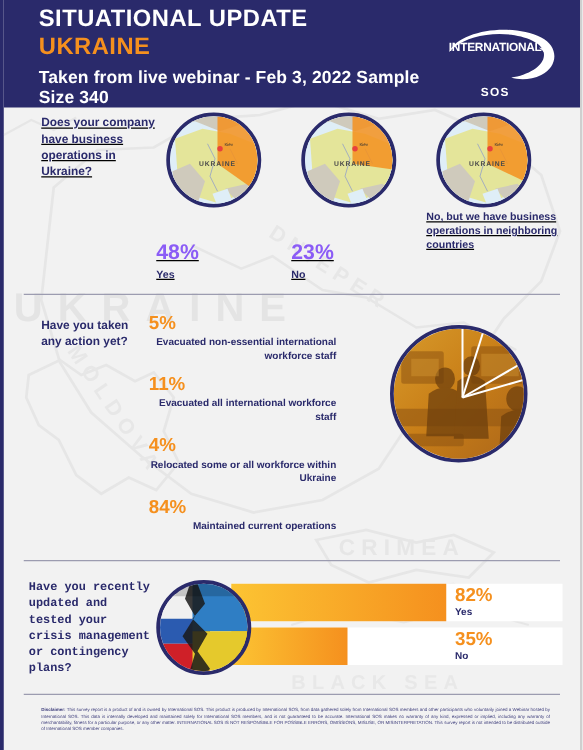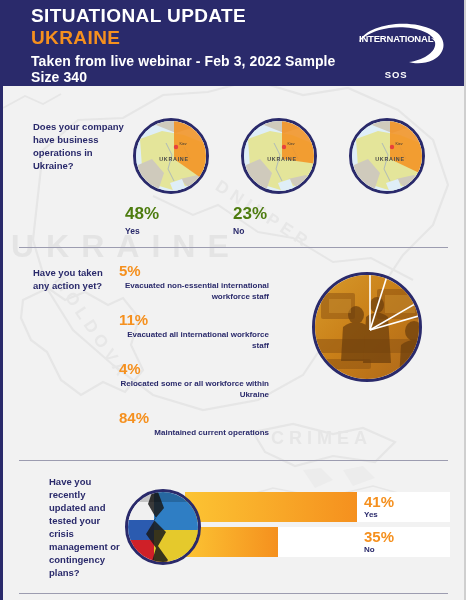--- a/index.html
+++ b/index.html
@@ -124,39 +124,39 @@
   }
 
   .q-label {
     color: #2a2a6b;
     font-size: 9.5px;
     font-weight: bold;
     line-height: 13px;
   }
 
   
-  #sec1 { padding: 32px 0 10px 0; display: flex; }
+  #sec1 { padding: 4px 0 10px 0; display: flex; text-decoration: underline; }
   #sec1-q { width: 122px; padding-left: 30px; padding-top: 2px; }
   #sec1-cols { flex: 1; display: flex; }
   .s1-col { width: 108px; }
   .map-circle {
     width: 76px; height: 76px;
     border-radius: 50%;
     border: 3px solid #2a2a6b;
     overflow: hidden;
     position: relative;
     background: #dfeef7;
     margin-left: 8px;
   }
   .map-circle svg { position: absolute; inset: 0; }
   .pct {
-    color: #4d7c0f;
+    color: #8b5cf6;
     font-size: 17px;
     font-weight: bold;
-    margin-top: 10px;
+    margin-top: 26px;
   }
   .pct-cap {
     color: #2a2a6b;
     font-size: 8.5px;
     font-weight: bold;
     line-height: 11px;
     margin-top: 2px;
   }
 
   
@@ -189,21 +189,21 @@
     width: 110px; height: 110px;
     border-radius: 50%;
     border: 3px solid #2a2a6b;
     overflow: hidden;
     position: relative;
   }
   #pie-circle svg { position: absolute; inset: 0; }
 
   
   #sec3 { padding: 14px 0 14px 0; display: flex; align-items: center; }
-  #sec3-q { width: 122px; padding-left: 46px; }
+  #sec3-q { width: 122px; padding-left: 20px; font-family: Liberation Mono, monospace; }
   #flag-circle {
     width: 76px; height: 76px;
     border-radius: 50%;
     border: 3px solid #2a2a6b;
     overflow: hidden;
     position: relative;
     flex: none;
     margin-right: -16px;
     z-index: 3;
   }
@@ -375,20 +375,21 @@
               <g stroke="#9aa7c4" stroke-width="0.7" fill="none">
                 <path d="M30 22 L36 34 L32 48 L38 60"></path>
                 <path d="M48 26 L54 38"></path>
               </g>
               <path d="M38 38 L38 -6 A44 44 0 0 1 76 56 Z" fill="#f5901e" opacity="0.85"></path>
               <circle cx="40" cy="26" r="2.2" fill="#e8413c"></circle>
               <text x="38" y="40" font-family="Liberation Sans, sans-serif" font-size="5.4" font-weight="bold" fill="#4a4a4a" text-anchor="middle" letter-spacing="0.7">UKRAINE</text>
               <text x="47" y="24" font-family="Liberation Sans, sans-serif" font-size="3.6" fill="#333" text-anchor="middle">Kiev</text>
             </svg>
           </div>
+          <div class="pct-cap">No, but we have business operations in neighboring countries</div>
         </div>
 
       </div>
     </div>
 
     <div class="divider"></div>
 
     <div class="section" id="sec2">
       <div id="sec2-q" class="q-label">Have you taken any action yet?</div>
 
@@ -472,21 +473,21 @@
           <g fill="#000" opacity="0.18">
             <path d="M0 0 h76 v10 h-76 z"></path>
           </g>
         </svg>
       </div>
 
       <div id="bars">
         <div class="bar-row">
           <div class="bar-fill" id="bar-yes" style="width:65%"></div>
           <div class="bar-text">
-            <div class="bar-pct">41%</div>
+            <div class="bar-pct">82%</div>
             <div class="bar-cap">Yes</div>
           </div>
         </div>
         <div class="bar-row">
           <div class="bar-fill" id="bar-no" style="width:35%"></div>
           <div class="bar-text">
             <div class="bar-pct">35%</div>
             <div class="bar-cap">No</div>
           </div>
         </div>

